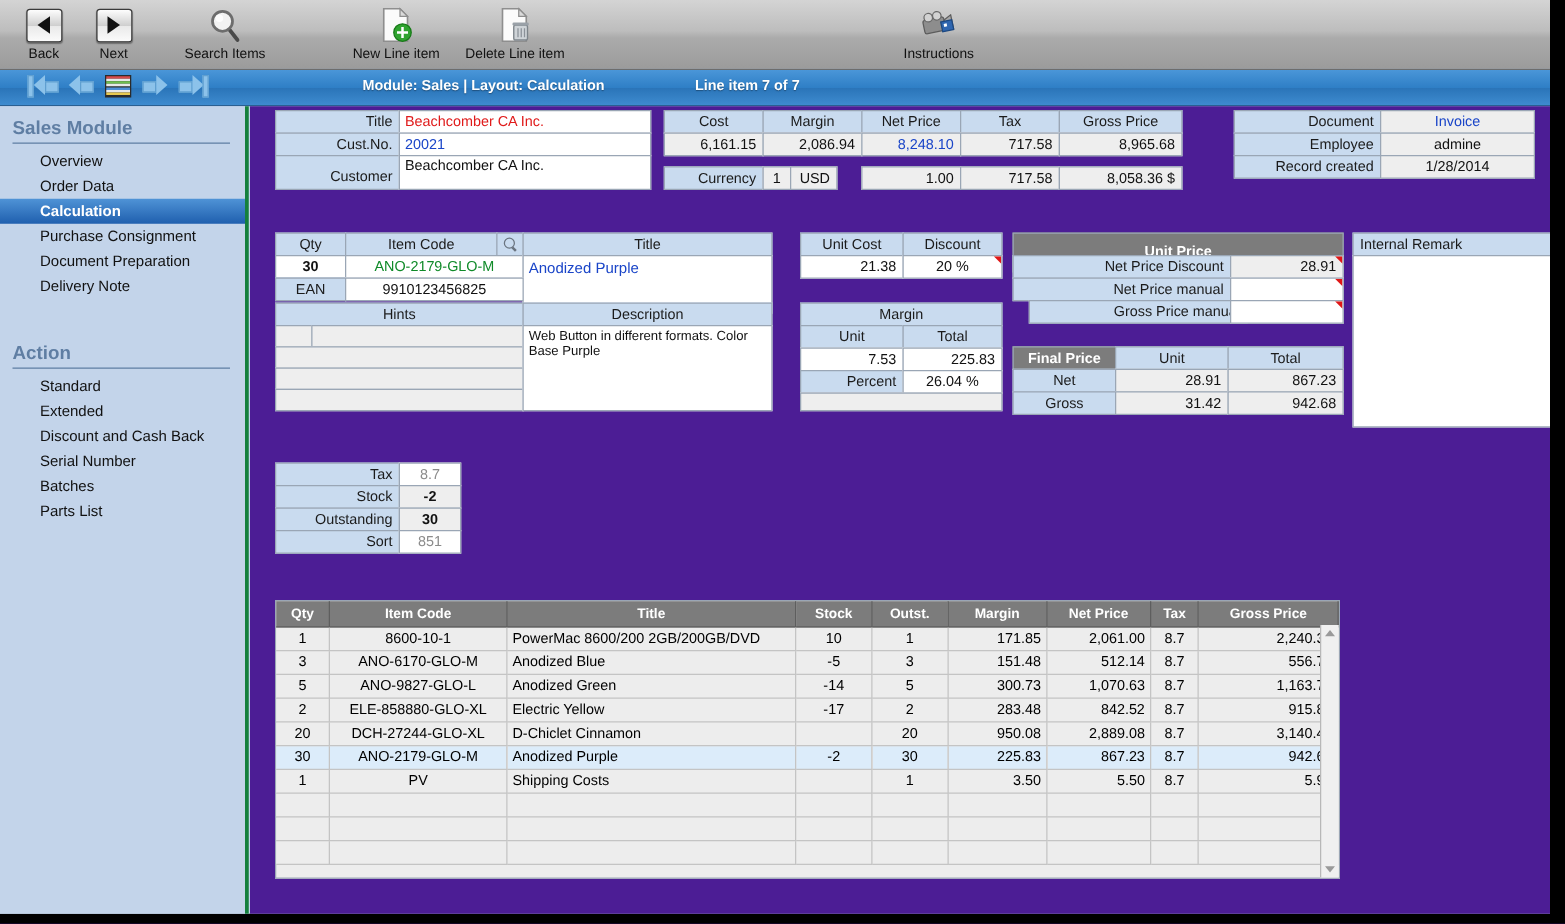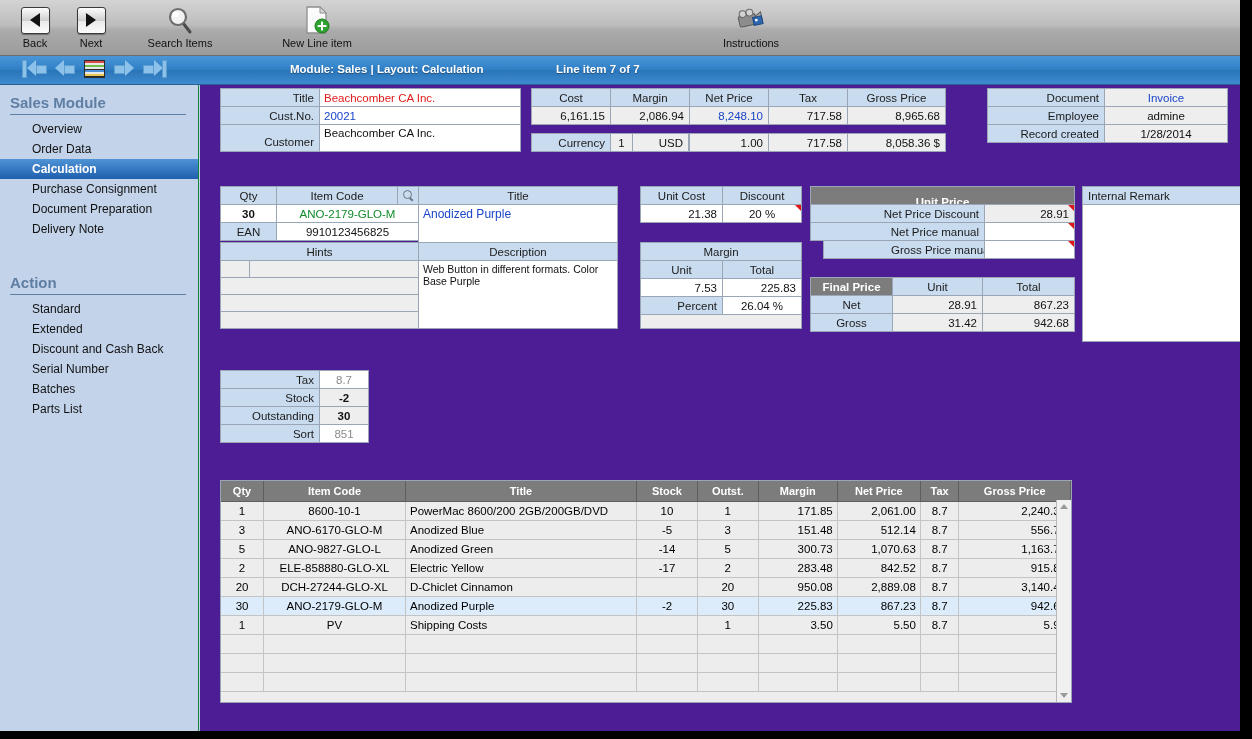--- a/index.html
+++ b/index.html
@@ -50,21 +50,21 @@
   .arr.right .head{right:0;border-left:9px solid #8cc2ea;}
   .bar-end{position:absolute;top:2px;width:3px;height:16px;background:#8cc2ea;border:1px solid #5f9fd0;}
   .liststack{width:21px;height:18px;background:#2b2b2b;padding:1px;box-sizing:border-box;
     display:flex;flex-direction:column;justify-content:space-between;}
   .liststack i{display:block;height:2px;}
 
   
   .body-area{position:relative;height:648px;width:100%;}
   .sidebar{
     position:absolute;left:0;top:0;width:199px;height:648px;
-    background:#c3d4ea;border-right:1px solid #15803d;box-sizing:border-box;
+    background:#c3d4ea;border-right:3px solid #15803d;box-sizing:border-box;
   }
   .side-head{font-size:15px;font-weight:bold;color:#5f7ea3;padding:9px 0 3px 10px;}
   .side-rule{height:1px;background:#5f7ea3;margin:0 12px 4px 10px;}
   .side-item{padding:3px 0 3px 32px;font-size:12px;color:#111;cursor:default;}
   .side-item.active{
     background:linear-gradient(to bottom,#4f93d6,#1f5fae);
     color:#fff;font-weight:bold;
   }
   .side-gap{height:26px;}
 
@@ -153,20 +153,34 @@
         <svg width="28" height="30" viewBox="0 0 28 30">
           <path d="M4 2 h13 l6 6 v20 h-19 z" fill="#fbfbfb" stroke="#8e8e8e" stroke-width="1.3"></path>
           <path d="M17 2 l6 6 h-6 z" fill="#dadada" stroke="#8e8e8e" stroke-width="1"></path>
           <circle cx="19" cy="21" r="7" fill="#2fa32f" stroke="#177a17" stroke-width="1"></circle>
           <rect x="18" y="16.6" width="2" height="8.8" fill="#fff"></rect>
           <rect x="14.6" y="20" width="8.8" height="2" fill="#fff"></rect>
         </svg>
       </div>
       <div class="lbl">New Line item</div>
     </div>
+    <div class="tbtn" style="left:367px;">
+      <div class="glyph">
+        <svg width="28" height="30" viewBox="0 0 28 30">
+          <path d="M4 2 h13 l6 6 v20 h-19 z" fill="#fbfbfb" stroke="#8e8e8e" stroke-width="1.3"></path>
+          <path d="M17 2 l6 6 h-6 z" fill="#dadada" stroke="#8e8e8e" stroke-width="1"></path>
+          <rect x="13" y="15" width="11" height="12" rx="1.5" fill="#cfd4d8" stroke="#7d848a" stroke-width="1.1"></rect>
+          <rect x="12" y="13" width="13" height="2.4" rx="1" fill="#9aa1a8"></rect>
+          <line x1="16.4" y1="17.5" x2="16.4" y2="24.8" stroke="#8b9198" stroke-width="1"></line>
+          <line x1="19" y1="17.5" x2="19" y2="24.8" stroke="#8b9198" stroke-width="1"></line>
+          <line x1="21.6" y1="17.5" x2="21.6" y2="24.8" stroke="#8b9198" stroke-width="1"></line>
+        </svg>
+      </div>
+      <div class="lbl">Delete Line item</div>
+    </div>
     <div class="tbtn" style="left:706px;">
       <div class="glyph">
         <svg width="36" height="30" viewBox="0 0 36 30">
           <g transform="rotate(-12 18 15)">
             <rect x="6" y="9" width="17" height="11" rx="2" fill="#8d8d8d" stroke="#5c5c5c" stroke-width="1"></rect>
             <circle cx="11" cy="7.5" r="3.4" fill="#d2d2d2" stroke="#6a6a6a" stroke-width="1"></circle>
             <circle cx="18" cy="7.5" r="3.4" fill="#d2d2d2" stroke="#6a6a6a" stroke-width="1"></circle>
             <path d="M23 12 l6 -3 v11 l-6 -3 z" fill="#a8a8a8" stroke="#5c5c5c" stroke-width="1"></path>
             <rect x="20" y="13" width="9" height="8" fill="#2f66b0" stroke="#1d4880" stroke-width="1"></rect>
             <rect x="22" y="15" width="2.4" height="2.4" fill="#fff"></rect>
@@ -256,21 +270,21 @@
         <div class="fm lab c" style="left:647px;top:3px;width:99px;height:19px;">Gross Price</div>
 
         <div class="fm val" style="left:331px;top:21px;width:80px;height:19px;">6,161.15</div>
         <div class="fm val" style="left:410px;top:21px;width:80px;height:19px;">2,086.94</div>
         <div class="fm val blue-txt" style="left:489px;top:21px;width:80px;height:19px;">8,248.10</div>
         <div class="fm val" style="left:568px;top:21px;width:80px;height:19px;">717.58</div>
         <div class="fm val" style="left:647px;top:21px;width:99px;height:19px;">8,965.68</div>
 
         <div class="fm lab" style="left:331px;top:48px;width:80px;height:19px;">Currency</div>
         <div class="fm val c" style="left:410px;top:48px;width:23px;height:19px;">1</div>
-        <div class="fm val" style="left:432px;top:48px;width:57px;height:19px;">USD</div>
+        <div class="fm val" style="left:432px;top:48px;width:38px;height:19px;">USD</div>
         <div class="fm val" style="left:489px;top:48px;width:80px;height:19px;">1.00</div>
         <div class="fm val" style="left:568px;top:48px;width:80px;height:19px;">717.58</div>
         <div class="fm val" style="left:647px;top:48px;width:99px;height:19px;">8,058.36 $</div>
       </div>
 
       <div class="panel">
         <div class="fm lab" style="left:787px;top:3px;width:118px;height:19px;">Document</div>
         <div class="fm val c blue-txt" style="left:904px;top:3px;width:124px;height:19px;">Invoice</div>
         <div class="fm lab" style="left:787px;top:21px;width:118px;height:19px;">Employee</div>
         <div class="fm val c" style="left:904px;top:21px;width:124px;height:19px;">admine</div>

